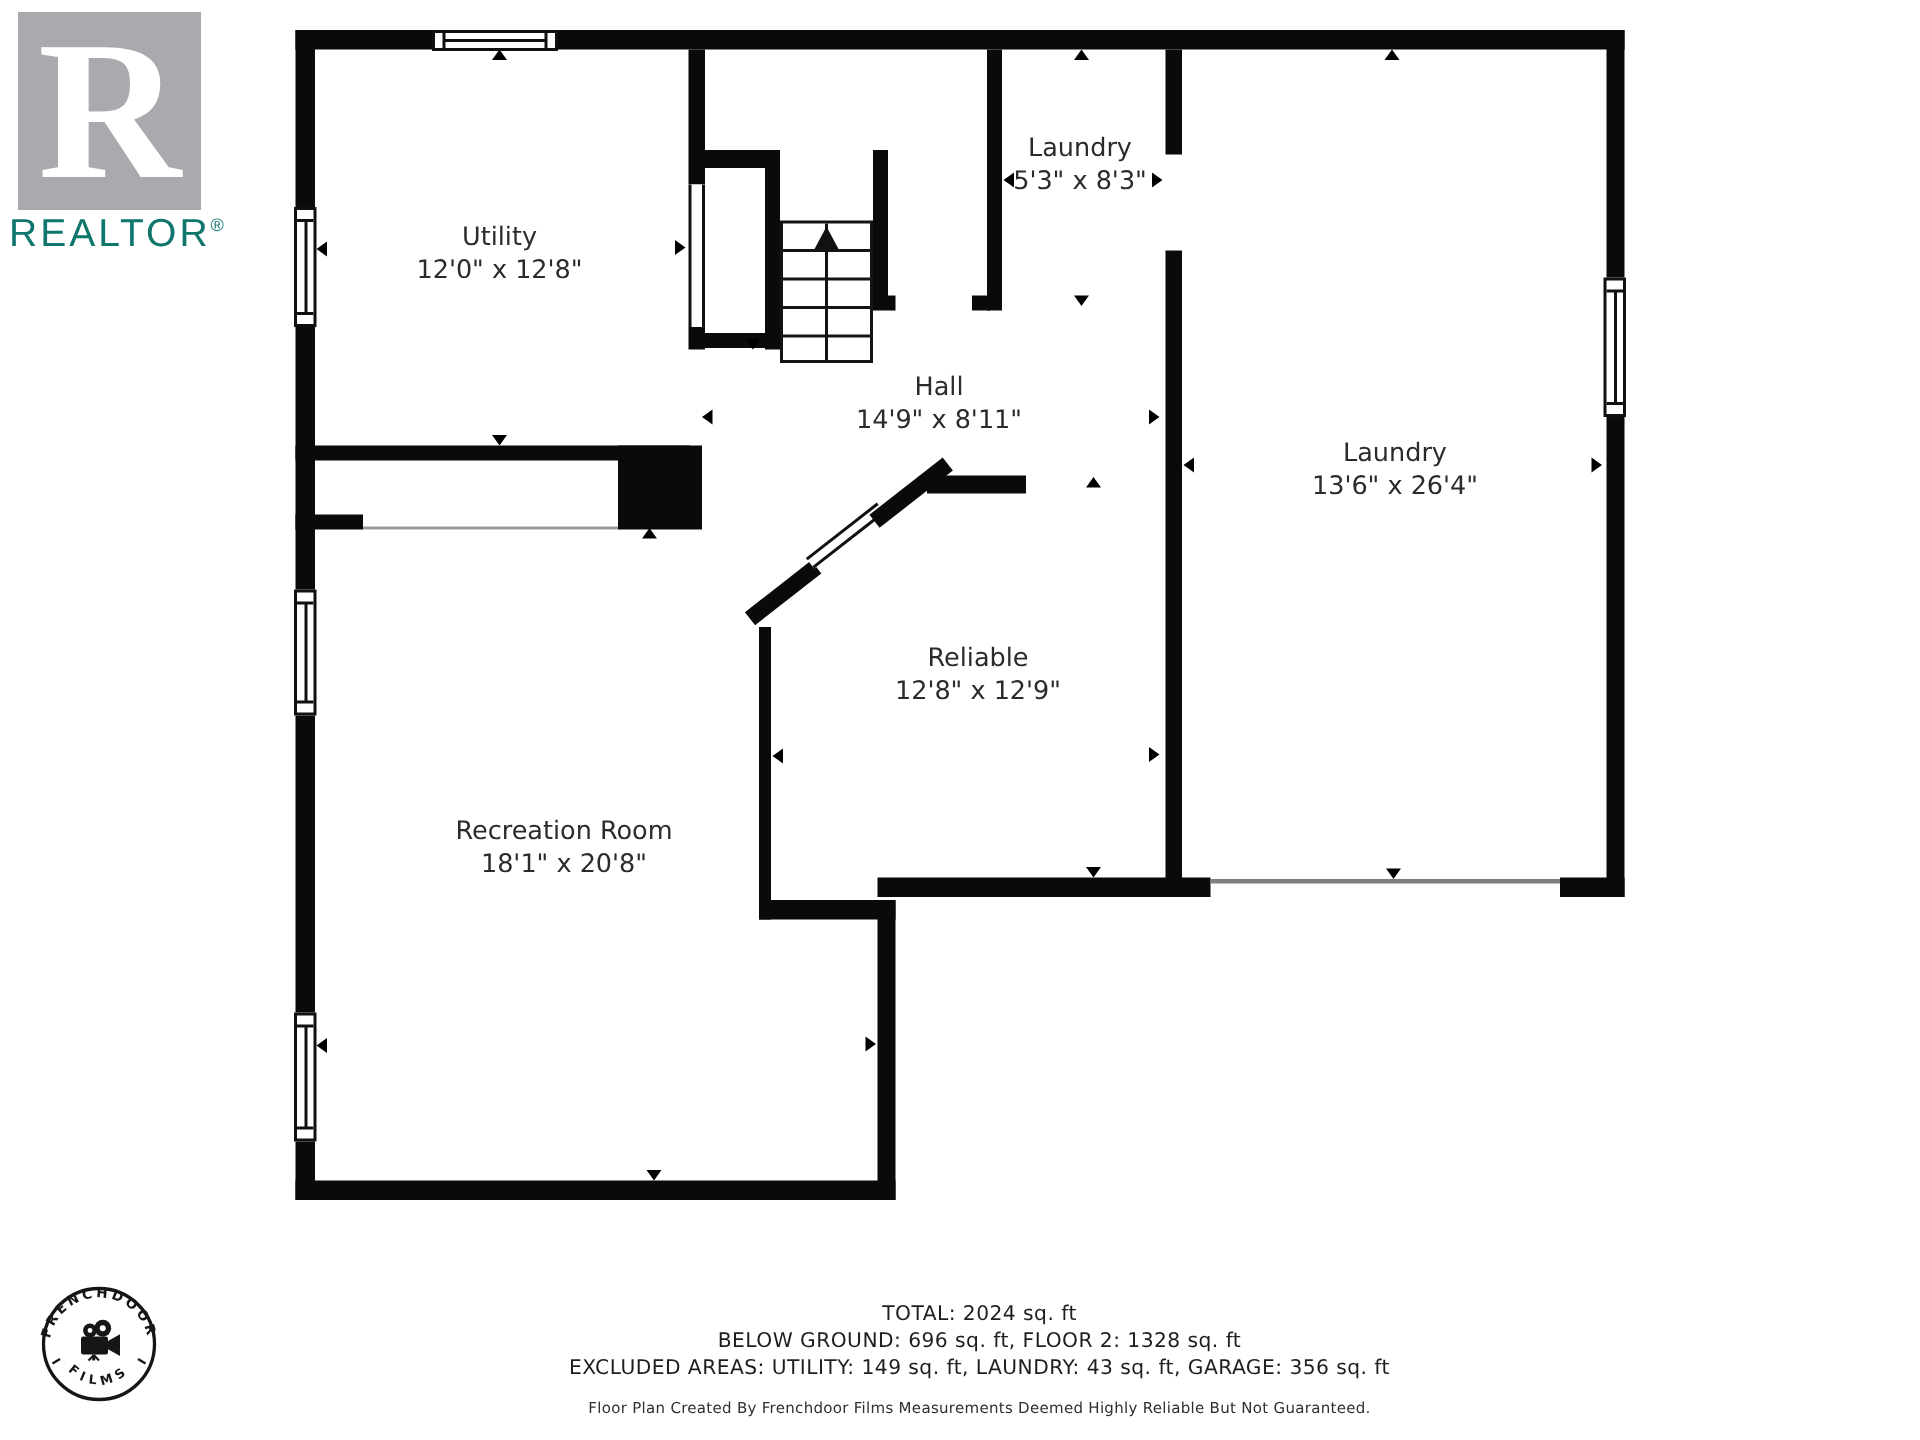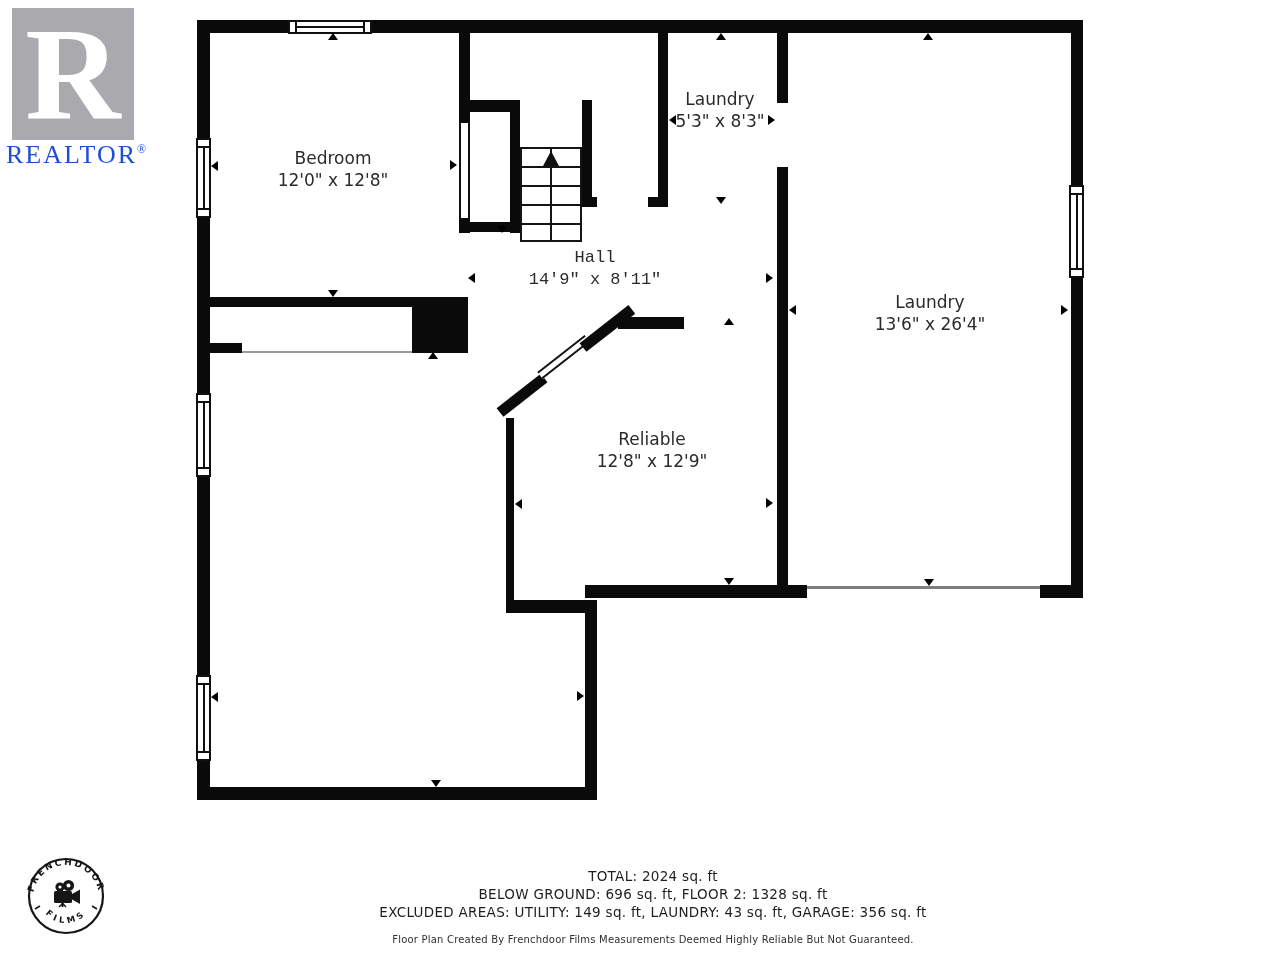--- a/index.html
+++ b/index.html
@@ -29,36 +29,36 @@
   .ar{position:absolute;width:0;height:0;}
   .ar-up{border-left:5px solid transparent;border-right:5px solid transparent;border-bottom:7px solid #000;}
   .ar-down{border-left:5px solid transparent;border-right:5px solid transparent;border-top:7px solid #000;}
   .ar-left{border-top:5px solid transparent;border-bottom:5px solid transparent;border-right:7px solid #000;}
   .ar-right{border-top:5px solid transparent;border-bottom:5px solid transparent;border-left:7px solid #000;}
   
   .lbl{position:absolute;transform:translateX(-50%);text-align:center;color:#2b2b2b;
        font-size:17px;line-height:22px;white-space:nowrap;}
   #lbl-bedroom{left:333px;top:147px;}
   #lbl-laundry{left:720px;top:88px;}
-  #lbl-hall{left:595px;top:247px;font-family:Liberation Mono, monospace;}
+  #lbl-hall{left:626px;top:247px;}
   #lbl-garage{left:930px;top:291px;}
   #lbl-utility{left:652px;top:428px;}
   #lbl-rec{left:376px;top:543px;}
   
   .foot{position:absolute;left:13px;width:1280px;text-align:center;color:#1e1e1e;
         font-size:13.5px;line-height:18px;letter-spacing:.3px;white-space:nowrap;}
   #foot1{top:867px;} #foot2{top:885px;} #foot3{top:903px;}
   #foot4{top:931px;font-size:10px;color:#2f2f2f;letter-spacing:.2px;}
   
   #realtor-block{position:absolute;left:12px;top:8px;width:122px;height:132px;background:#a9a9ae;
         display:flex;align-items:center;justify-content:center;}
   #realtor-block .r{color:#fff;font-family:"Liberation Serif",serif;font-weight:bold;
         font-size:132px;line-height:120px;}
-  #realtor-word{position:absolute;left:6px;top:140px;width:150px;color:#1d4ed8;
-        font-family:Liberation Serif, serif;font-size:26px;letter-spacing:2px;white-space:nowrap;}
+  #realtor-word{position:absolute;left:6px;top:140px;width:150px;color:#0f766e;
+        font-family:Liberation Sans, sans-serif;font-size:26px;letter-spacing:2px;white-space:nowrap;}
   #realtor-word sup{font-size:12px;vertical-align:10px;letter-spacing:0;}
   
   #stamp{position:absolute;left:24px;top:854px;}
 </style>
 </head>
 <body>
 
 <div id="page">
 
   <div id="realtor-block">
@@ -154,38 +154,42 @@
   <div class="ar ar-left" style="left:515px;top:499px;"></div>
   <div class="ar ar-left" style="left:211px;top:692px;"></div>
   <div class="ar ar-right" style="left:450px;top:160px;"></div>
   <div class="ar ar-right" style="left:768px;top:115px;"></div>
   <div class="ar ar-right" style="left:766px;top:273px;"></div>
   <div class="ar ar-right" style="left:1061px;top:305px;"></div>
   <div class="ar ar-right" style="left:766px;top:498px;"></div>
   <div class="ar ar-right" style="left:577px;top:691px;"></div>
 
   <div class="lbl" id="lbl-bedroom">
-    <div>Bedroom</div>
+    <div>Utility</div>
     <div>12'0" x 12'8"</div>
   </div>
   <div class="lbl" id="lbl-laundry">
     <div>Laundry</div>
     <div>5'3" x 8'3"</div>
   </div>
   <div class="lbl" id="lbl-hall">
     <div>Hall</div>
     <div>14'9" x 8'11"</div>
   </div>
   <div class="lbl" id="lbl-garage">
     <div>Laundry</div>
     <div>13'6" x 26'4"</div>
   </div>
   <div class="lbl" id="lbl-utility">
     <div>Reliable</div>
     <div>12'8" x 12'9"</div>
+  </div>
+  <div class="lbl" id="lbl-rec">
+    <div>Recreation Room</div>
+    <div>18'1" x 20'8"</div>
   </div>
 
   <div class="foot" id="foot1">TOTAL: 2024 sq. ft</div>
   <div class="foot" id="foot2">BELOW GROUND: 696 sq. ft, FLOOR 2: 1328 sq. ft</div>
   <div class="foot" id="foot3">EXCLUDED AREAS: UTILITY: 149 sq. ft, LAUNDRY: 43 sq. ft, GARAGE: 356 sq. ft</div>
   <div class="foot" id="foot4">Floor Plan Created By Frenchdoor Films Measurements Deemed Highly Reliable But Not Guaranteed.</div>
 
   <svg id="stamp" width="84" height="84" viewBox="0 0 84 84">
     <defs>
       <path id="arcTop" d="M 9,44 A 33,33 0 0 1 75,44"></path>

